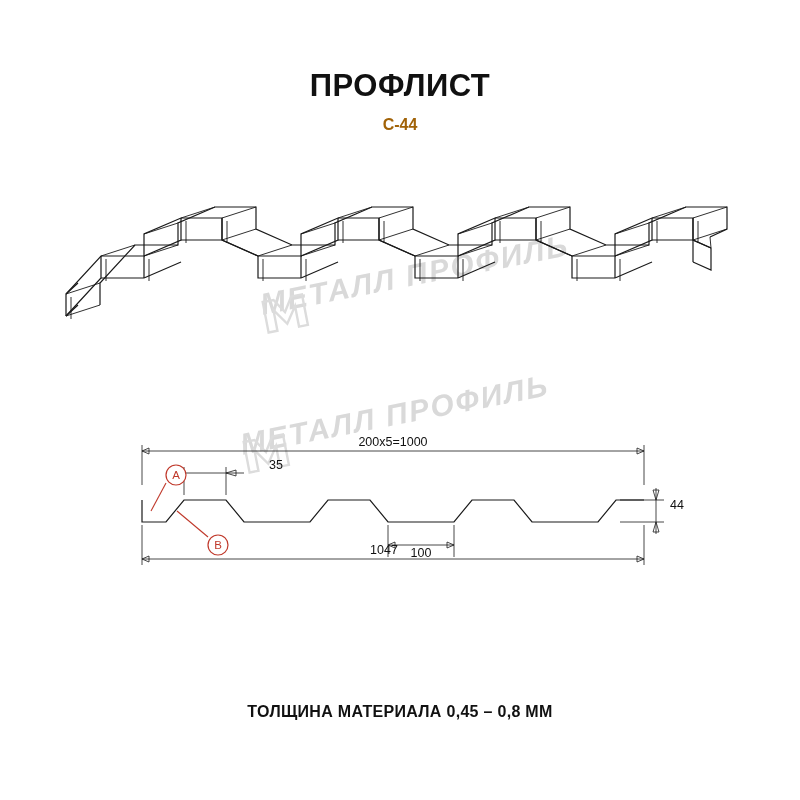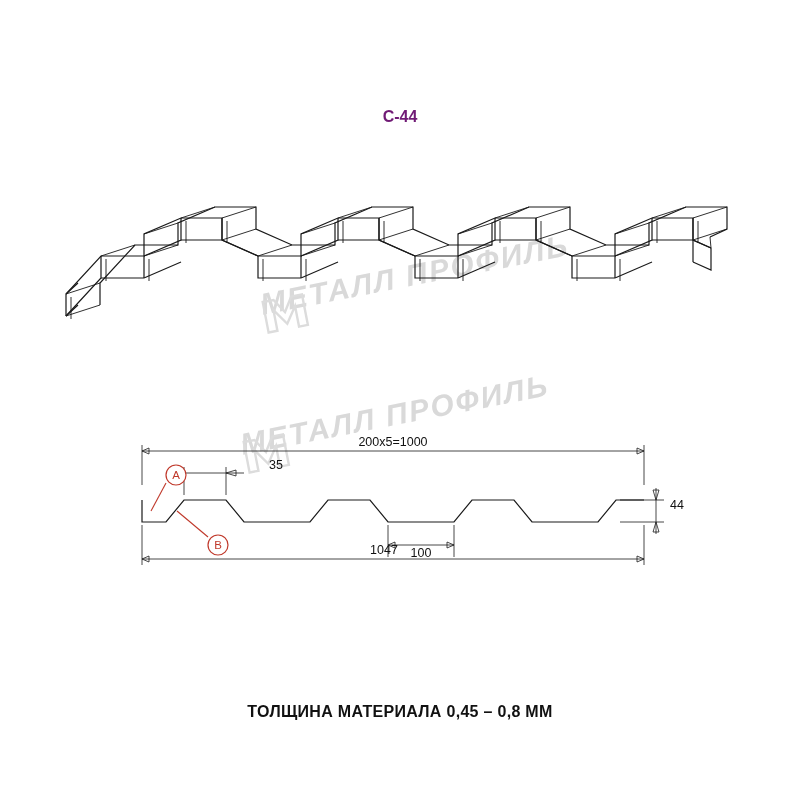--- a/index.html
+++ b/index.html
@@ -28,27 +28,27 @@
     left: 0;
     width: 800px;
     text-align: center;
     font-size: 31px;
     font-weight: bold;
     letter-spacing: 0.5px;
     color: #111111;
   }
   .subtitle {
     position: absolute;
-    top: 108px;
+    top: 116px;
     left: 0;
     width: 800px;
     text-align: center;
     font-size: 16px;
     font-weight: bold;
-    color: #701a75;
+    color: #a16207;
   }
   .footer-note {
     position: absolute;
     top: 703px;
     left: 0;
     width: 800px;
     text-align: center;
     font-size: 16px;
     font-weight: bold;
     letter-spacing: 0.3px;
@@ -131,20 +131,21 @@
     height: 40px;
   }
   .wm-mark-1 { left: 262px; top: 292px; transform: rotate(-11deg); }
   .wm-mark-2 { left: 243px; top: 432px; transform: rotate(-11deg); }
 </style>
 </head>
 <body>
 
 <div class="page">
 
+  <div class="title">ПРОФЛИСТ</div>
   <div class="subtitle">С-44</div>
 
   <div class="wm wm-1">МЕТАЛЛ ПРОФИЛЬ</div>
   <div class="wm wm-2">МЕТАЛЛ ПРОФИЛЬ</div>
 
   <div class="wm-mark wm-mark-1">
     <svg width="46" height="40" viewBox="0 0 46 40">
       <path d="M3 37 L3 6 L14 6 L23 20 L32 6 L43 6 L43 37 L34 37 L34 16 L23 32 L12 16 L12 37 Z" fill="none" stroke="#dcdcdc" stroke-width="2.4"></path>
     </svg>
   </div>

